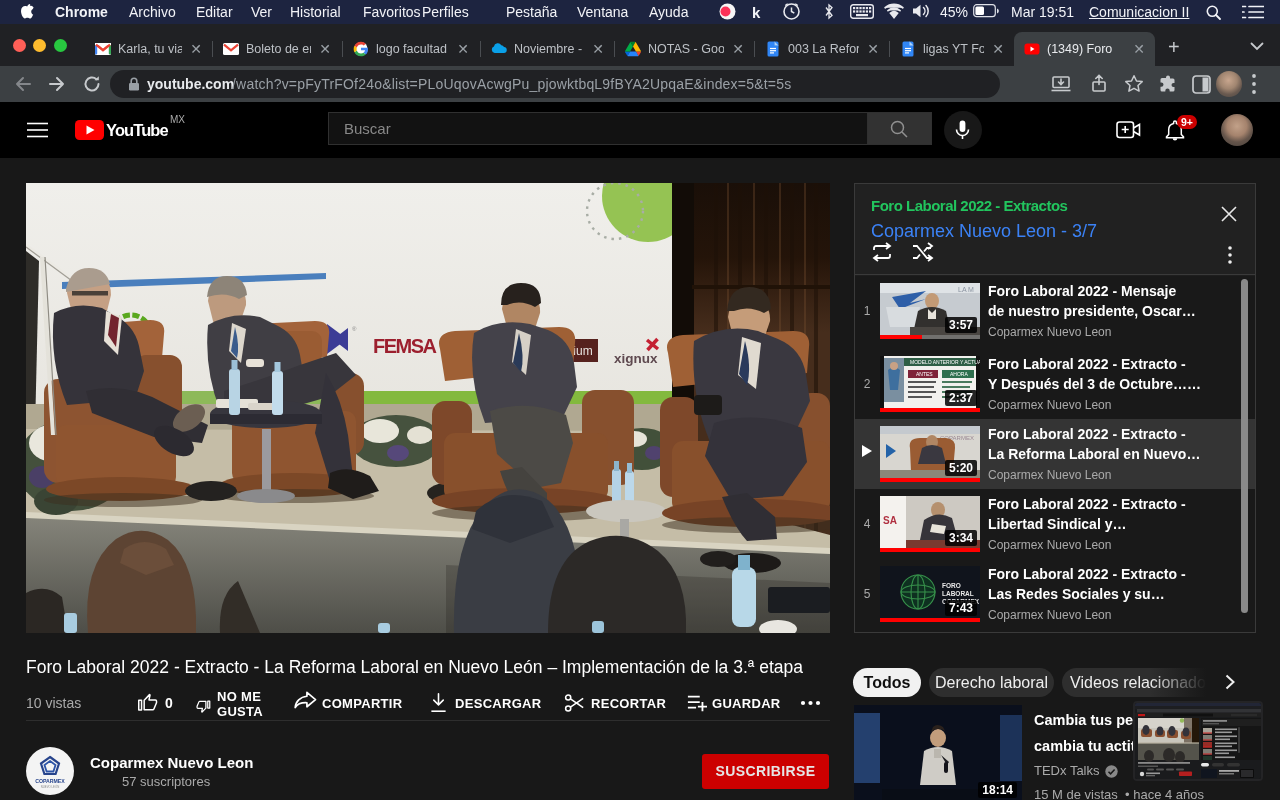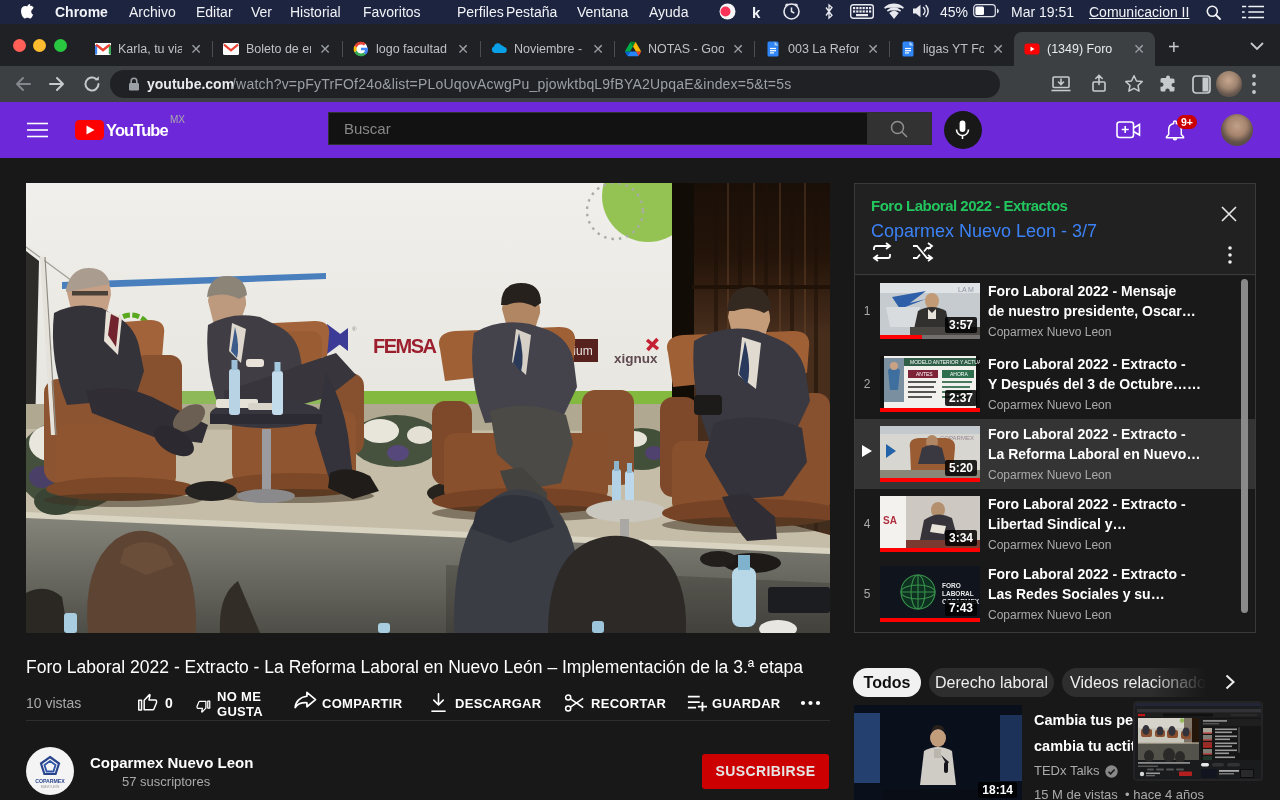--- a/index.html
+++ b/index.html
@@ -22,21 +22,21 @@
 .tab .tx { position:absolute; right:8px; top:9px; width:16px; height:16px; color:#9aa0a6; font-size:14px; text-align:center; line-height:16px; }
 .tabsep { position:absolute; top:17px; width:1px; height:16px; background:#4a4d51; }
 .tab.active { background:#3c4043; border-radius:8px 8px 0 0; color:#e8eaed; }
 
 
 #toolbar { position:absolute; left:0; top:66px; width:1280px; height:36px; background:#3c4043; }
 #omnibox { position:absolute; left:110px; top:4px; width:890px; height:28px; background:#202124;
   border-radius:14px; color:#9aa0a6; font-size:13.5px; line-height:28px; }
 
 
-#masthead { position:absolute; left:0; top:102px; width:1280px; height:56px; background:#6d28d9; }
+#masthead { position:absolute; left:0; top:102px; width:1280px; height:56px; background:#000000; }
 #ytsearch { position:absolute; left:328px; top:10px; width:540px; height:33px; background:#121212;
   border:1px solid #303030; color:#888; font-size:15px; line-height:32px; padding-left:15px; }
 #ytsearchbtn { position:absolute; left:868px; top:10px; width:64px; height:33px; background:#323232;
   border:1px solid #303030; border-left:none; }
 
 
 #content { position:absolute; left:0; top:158px; width:1280px; height:642px; background:#181818; }
 
 #vtitle { position:absolute; left:26px; top:499px; width:810px; color:#fff; font-size:17.5px; font-weight:400; }
 .gray { color:#aaa; }
@@ -67,21 +67,21 @@
   <div id="menubar">
     <svg class="abs" style="left:21px;top:4px" width="15" height="17" viewBox="0 0 15 17">
         <path fill="#fff" d="M10.8 0c.1 1-.3 2-.9 2.7-.6.7-1.6 1.3-2.6 1.2-.1-1 .4-2 1-2.6C8.9.6 9.9.1 10.8 0zM13.9 5.8c-.1.1-1.9 1.1-1.9 3.2 0 2.5 2.2 3.4 2.3 3.4 0 .1-.4 1.3-1.2 2.5-.7 1-1.5 2.1-2.7 2.1-1.2 0-1.5-.7-2.9-.7-1.3 0-1.8.7-2.9.7-1.2 0-2-1.1-2.8-2.2C.9 13.2 0 10.6 0 8.2c0-3.9 2.5-5.9 5-5.9 1.2 0 2.2.8 3 .8.7 0 1.9-.9 3.3-.9.5 0 2.3.1 3.5 1.8z" transform="scale(0.85)"></path>
       </svg>
     <span class="mi" style="left:55px;font-weight:bold;">Chrome</span>
     <span class="mi" style="left:129px;">Archivo</span>
     <span class="mi" style="left:196px;">Editar</span>
     <span class="mi" style="left:251px;">Ver</span>
     <span class="mi" style="left:290px;">Historial</span>
     <span class="mi" style="left:363px;">Favoritos</span>
-    <span class="mi" style="left:457px;text-align:center;">Perfiles</span>
+    <span class="mi" style="left:422px;text-align:center;">Perfiles</span>
     <span class="mi" style="left:506px;">Pestaña</span>
     <span class="mi" style="left:577px;">Ventana</span>
     <span class="mi" style="left:649px;">Ayuda</span>
     <span class="mi" style="left:719px;top:3px;"><svg width="17" height="17" viewBox="0 0 17 17">
           <circle cx="8.5" cy="8.5" r="8" fill="#f6f6f6"></circle>
           <circle cx="6.5" cy="8.5" r="5" fill="#fc3158"></circle>
         </svg></span>
     <span class="mi" style="left:752px;font-weight:bold;font-size:15px;">k</span>
     <span class="mi" style="left:783px;top:3px;"><svg width="17" height="17" viewBox="0 0 17 17">
           <circle cx="8.5" cy="8.5" r="7.5" fill="none" stroke="#e8e9ee" stroke-width="1.6"></circle>

